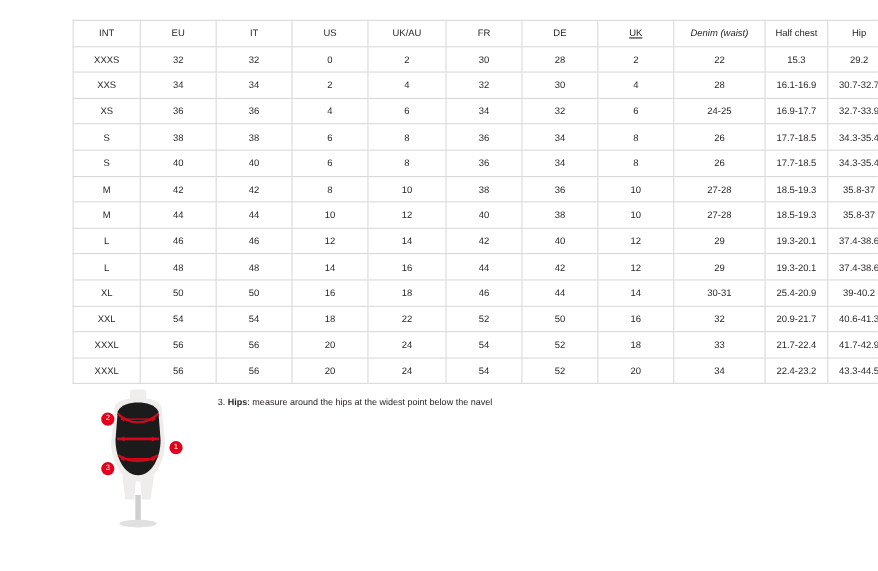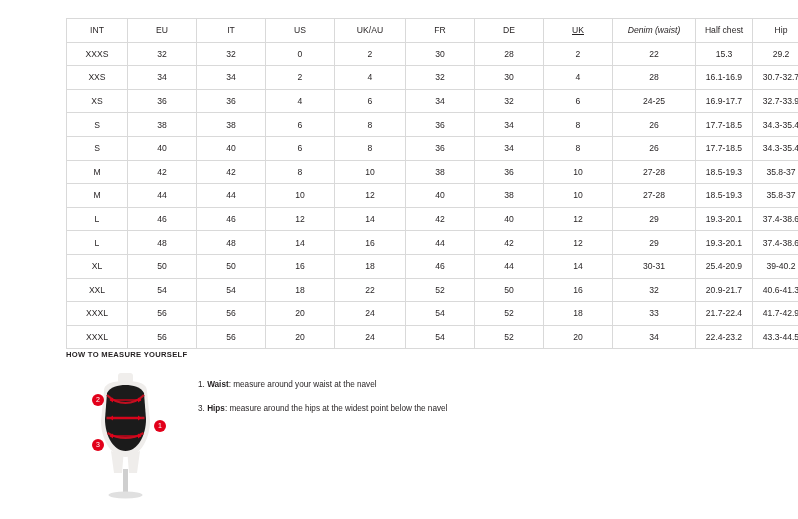--- a/index.html
+++ b/index.html
@@ -307,21 +307,20 @@
           <td>20</td>
           <td class="left-pad">34</td>
           <td class="left-pad">22.4-23.2</td>
           <td class="left-pad">43.3-44.5</td>
         </tr>
       </tbody>
     </table>
   </div>
 
   <div class="howto">
-    <div class="howto-title">HOW TO MEASURE YOURSELF</div>
 
     <div class="howto-body">
 
       <div class="figure">
         <svg width="120" height="130" viewBox="0 0 120 130">
 
           <rect x="57" y="100" width="5" height="24" fill="#cfcfcf"></rect>
           <ellipse cx="59.5" cy="126" rx="17" ry="3.5" fill="#e0e0e0"></ellipse>
 
           <rect x="52" y="4" width="15" height="10" rx="3" fill="#f0eeec"></rect>
@@ -358,24 +357,20 @@
           </g>
         </svg>
 
         <div class="marker" style="left: 88px; top: 51px;">1</div>
         <div class="marker" style="left: 26px; top: 25px;">2</div>
         <div class="marker" style="left: 26px; top: 70px;">3</div>
       </div>
 
       <div class="steps">
         <div class="step">
-          <span>1.</span>
-          <b>Waist</b><span>: measure around your waist at the navel</span>
-        </div>
-        <div class="step">
           <span>3.</span>
           <b>Hips</b><span>: measure around the hips at the widest point below the navel</span>
         </div>
       </div>
 
     </div>
   </div>
 
 </div>
 

